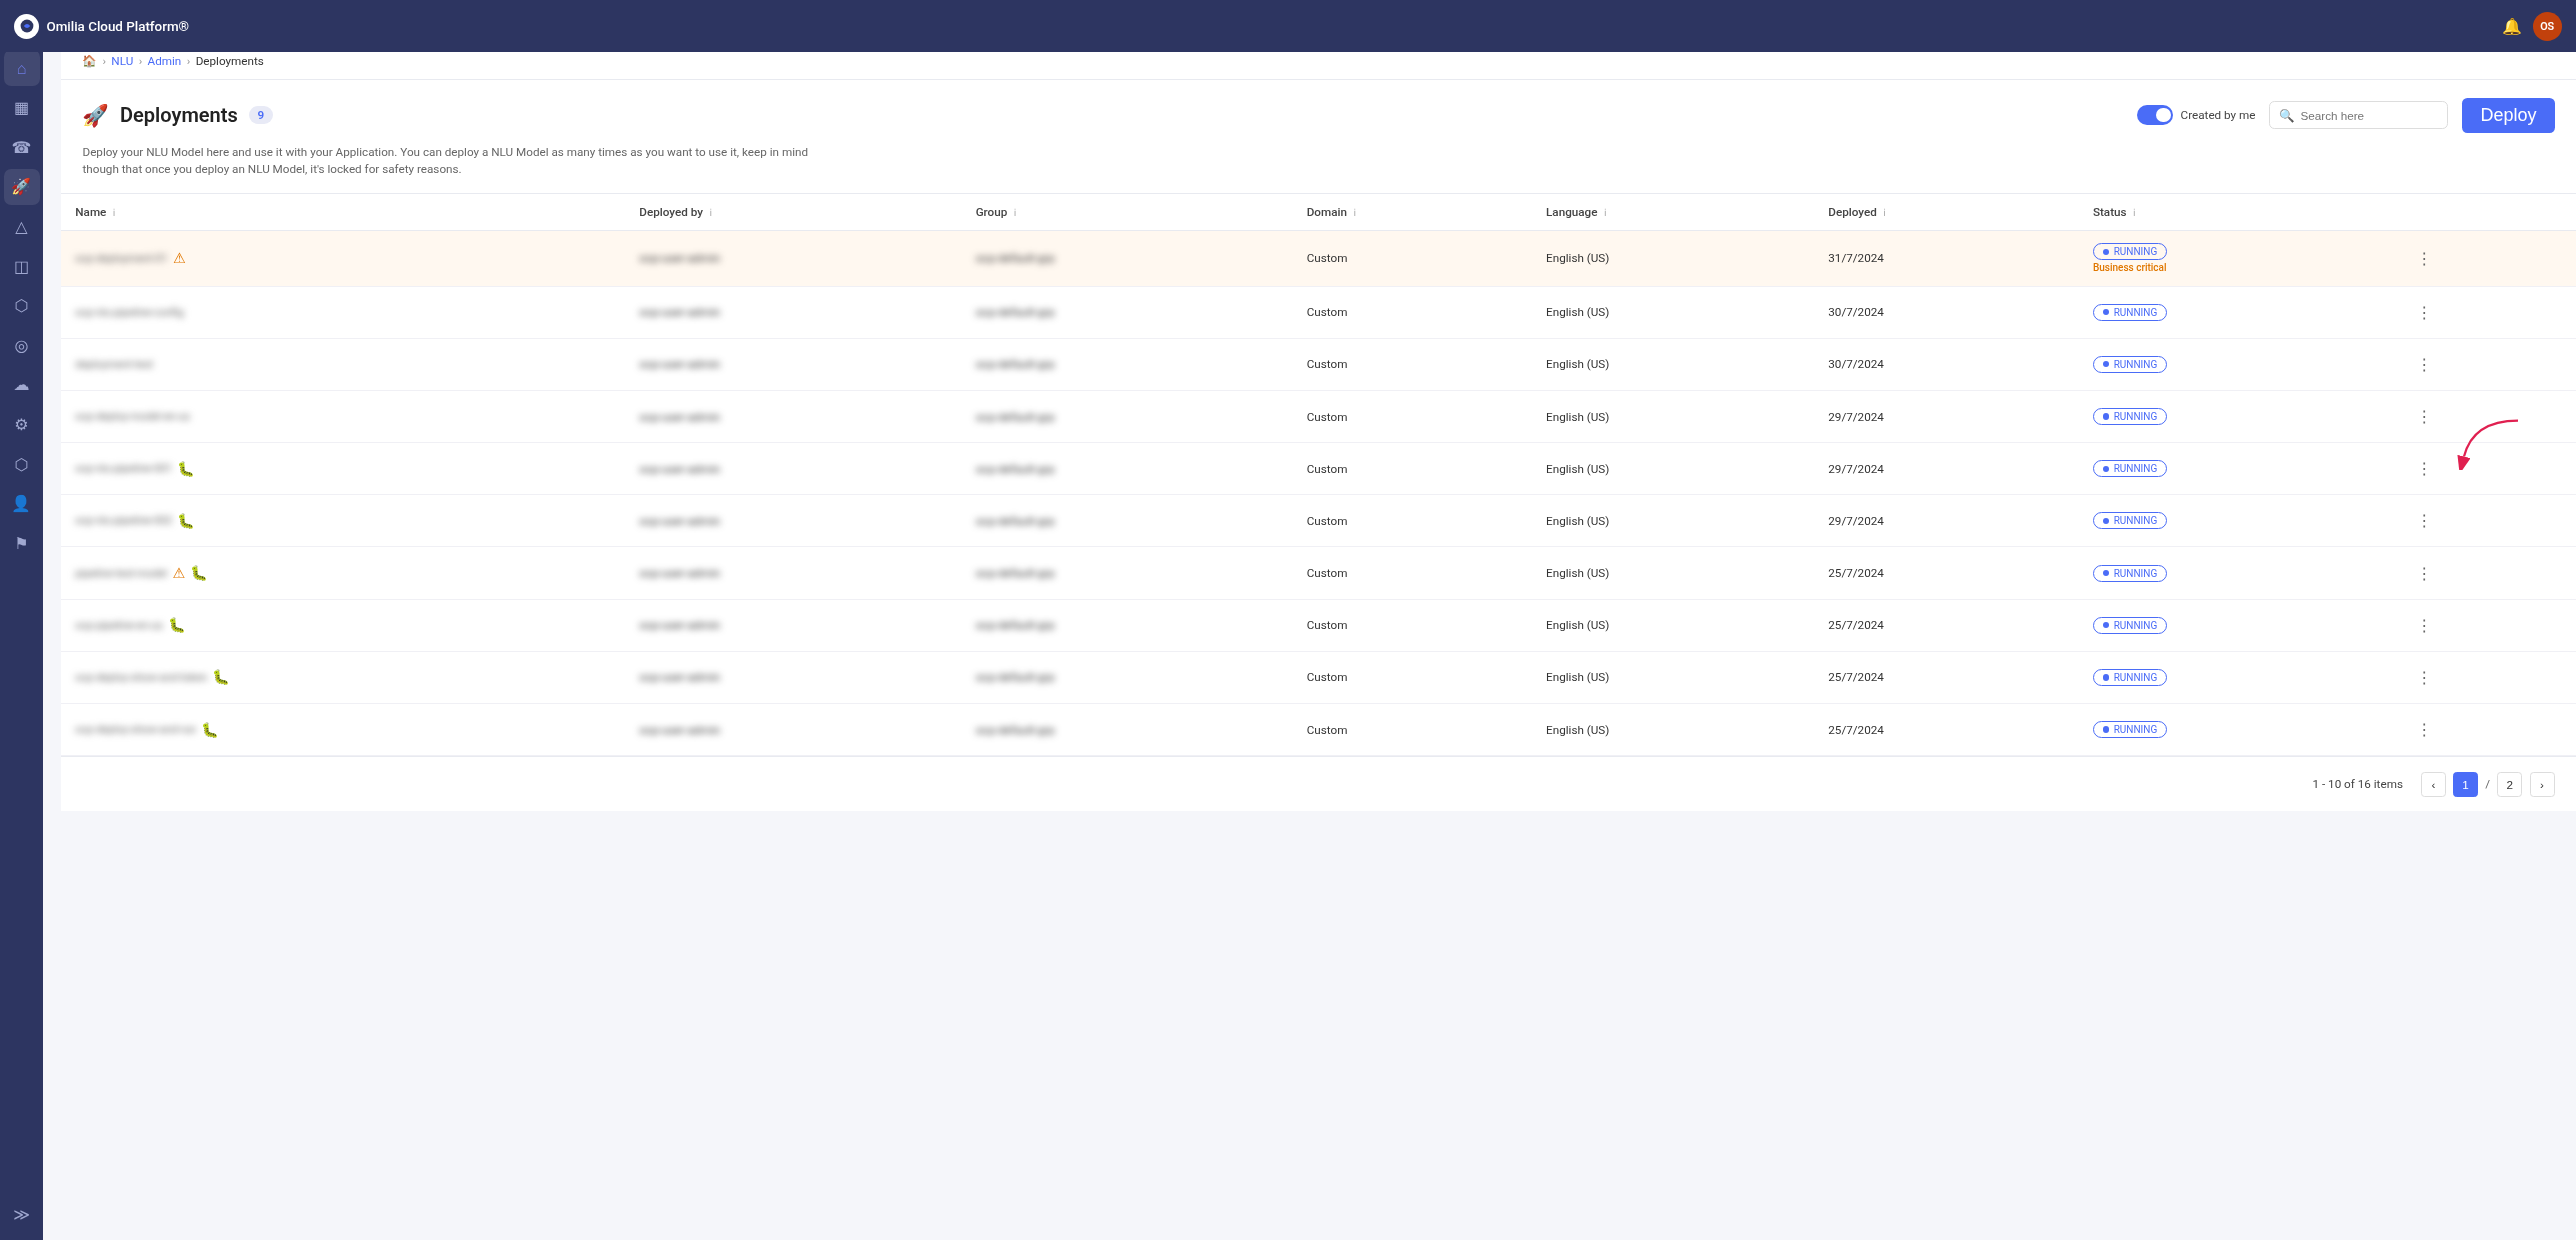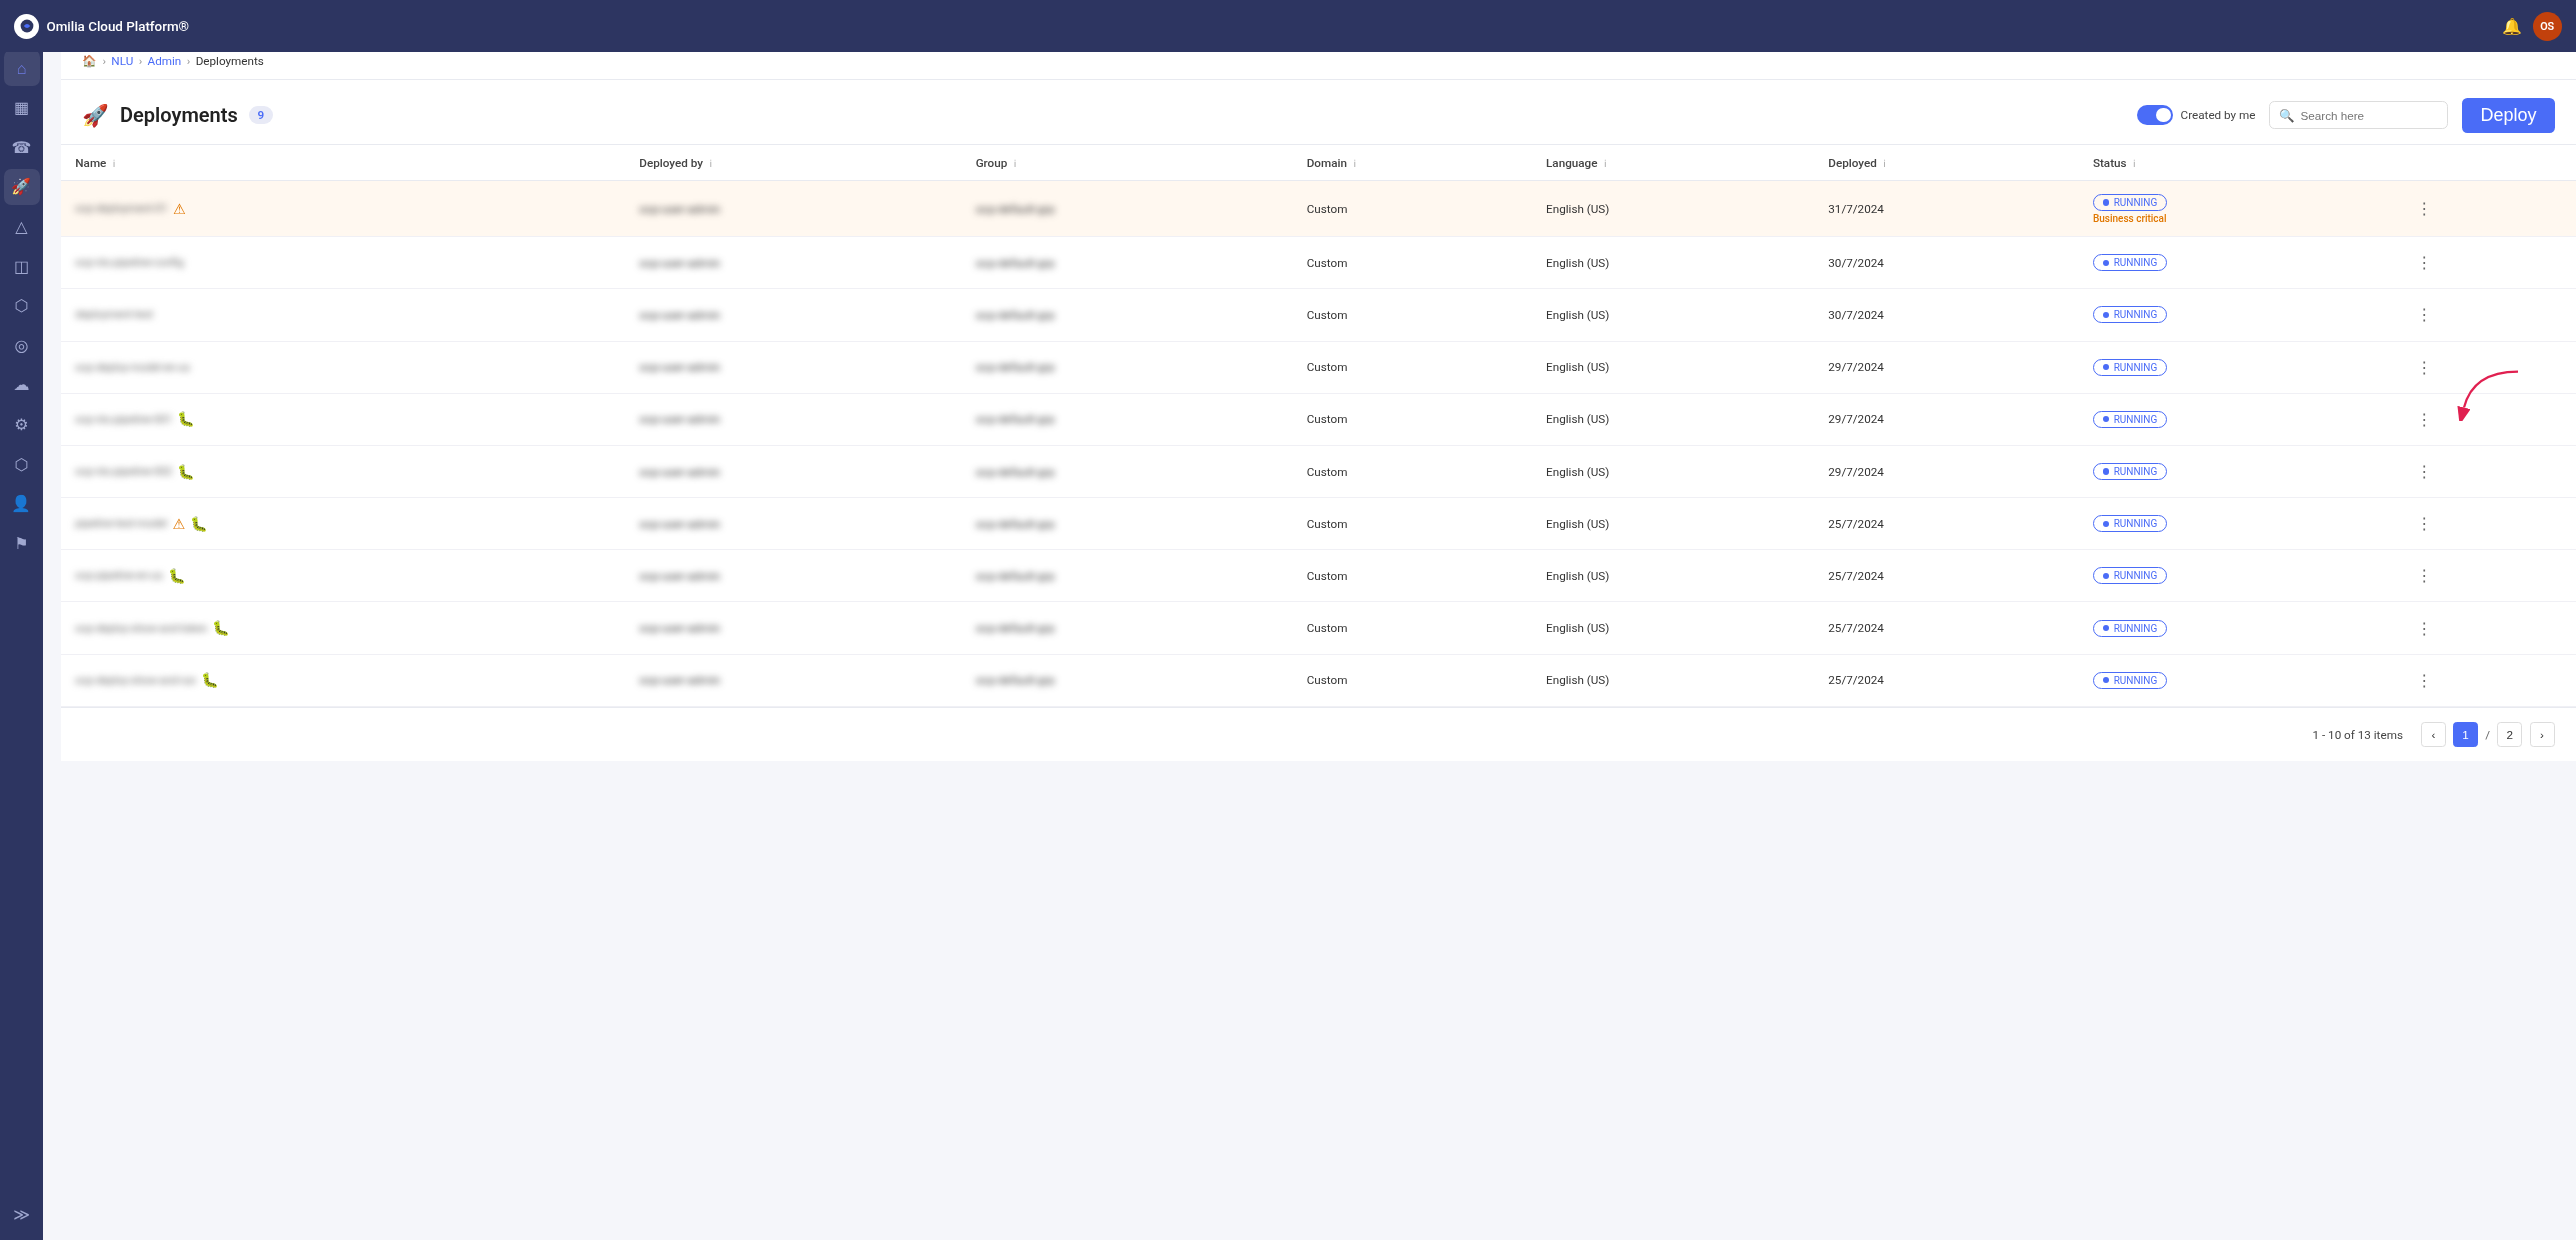--- a/index.html
+++ b/index.html
@@ -213,20 +213,21 @@
           <div class="toggle"></div>
           <span class="toggle-label">Created by me</span>
         </div>
         <div class="search-bar">
           <span>🔍</span>
           <input type="text" placeholder="Search here" style="">
         </div>
         <button class="deploy-btn">Deploy</button>
       </div>
     </div>
+    <p class="page-desc">Deploy your NLU Model here and use it with your Application. You can deploy a NLU Model as many times as you want to use it, keep in mind though that once you deploy an NLU Model, it's locked for safety reasons.</p>
   </div>
 
   <div class="table-container relative">
     <table>
       <thead>
         <tr>
           <th>Name <span class="info-icon">ℹ</span></th>
           <th>Deployed by <span class="info-icon">ℹ</span></th>
           <th>Group <span class="info-icon">ℹ</span></th>
           <th>Domain <span class="info-icon">ℹ</span></th>
@@ -395,21 +396,21 @@
           <marker id="arrowhead" markerWidth="8" markerHeight="6" refX="0" refY="3" orient="auto">
             <polygon points="0 0, 8 3, 0 6" fill="#e02050"></polygon>
           </marker>
         </defs>
         <path d="M70,5 Q20,5 10,45" stroke="#e02050" stroke-width="2.5" fill="none" marker-end="url(#arrowhead)"></path>
       </svg>
     </div>
   </div>
 
   <div class="pagination">
-    <span class="pagination-info">1 - 10 of 13 items</span>
+    <span class="pagination-info">1 - 10 of 16 items</span>
     <button class="page-btn">‹</button>
     <button class="page-btn active">1</button>
     <span class="page-sep">/</span>
     <button class="page-btn">2</button>
     <button class="page-btn">›</button>
   </div>
 
 </div>
 
 

